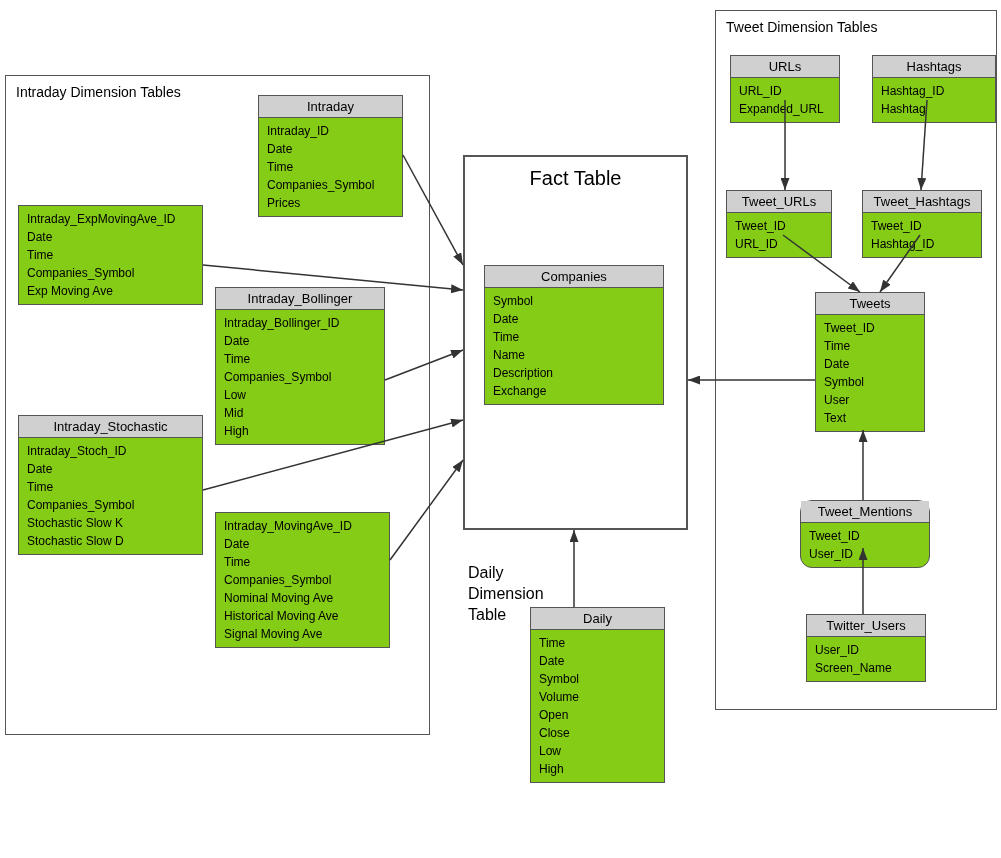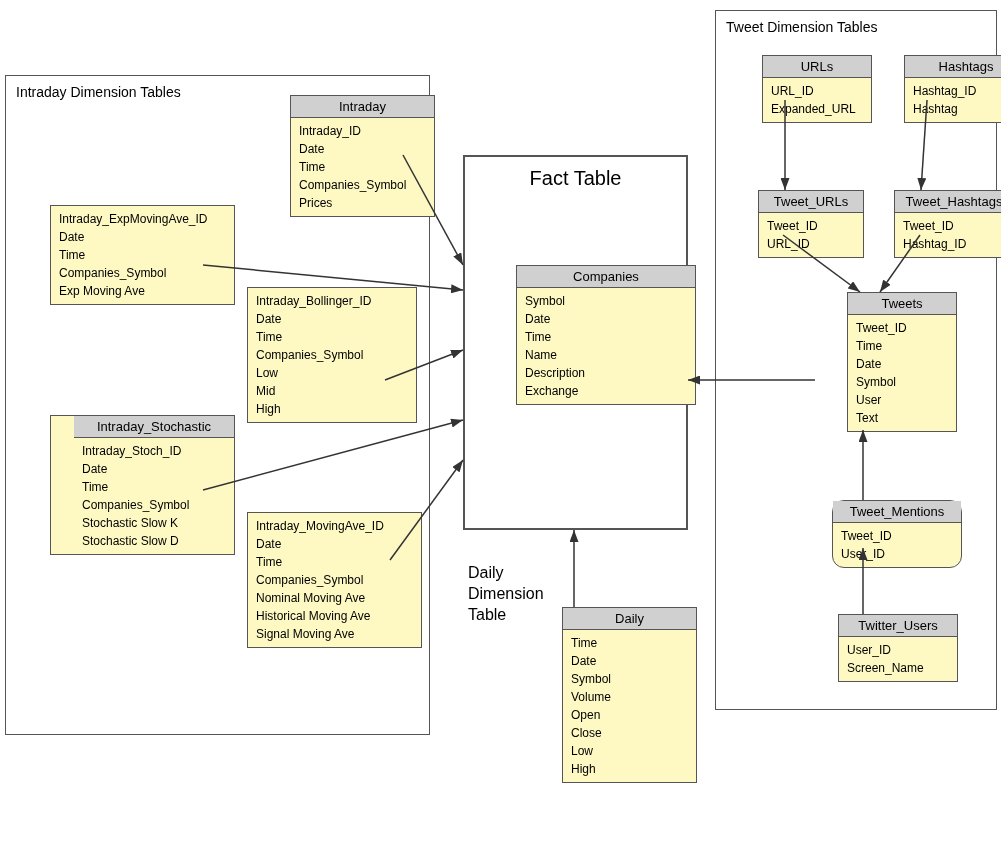--- a/index.html
+++ b/index.html
@@ -25,22 +25,21 @@
     .section-title {
       position: absolute;
       top: 8px;
       left: 10px;
       font-size: 14px;
       font-weight: normal;
     }
     .db-table {
       position: absolute;
       border: 1.5px solid #555;
-      background: #fef9c3;
-      margin-left: 32px;
+      background: #84cc16;
     }
     .db-table-header {
       background: #d0d0d0;
       border-bottom: 1.5px solid #555;
       padding: 3px 8px;
       text-align: center;
       font-weight: normal;
       font-size: 13px;
     }
     .db-table-body {
@@ -97,32 +96,33 @@
     <div class="db-table-body">
       <div class="db-table-row">Intraday_ExpMovingAve_ID</div>
       <div class="db-table-row">Date</div>
       <div class="db-table-row">Time</div>
       <div class="db-table-row">Companies_Symbol</div>
       <div class="db-table-row">Exp Moving Ave</div>
     </div>
   </div>
 
   <div class="db-table" style="left:215px; top:287px; width:170px;">
+    <div class="db-table-header">Intraday_Bollinger</div>
     <div class="db-table-body">
       <div class="db-table-row">Intraday_Bollinger_ID</div>
       <div class="db-table-row">Date</div>
       <div class="db-table-row">Time</div>
       <div class="db-table-row">Companies_Symbol</div>
       <div class="db-table-row">Low</div>
       <div class="db-table-row">Mid</div>
       <div class="db-table-row">High</div>
     </div>
   </div>
 
-  <div class="db-table" style="left:18px; top:415px; width:185px;padding-left:23px;">
+  <div class="db-table" style="left:18px; top:415px; width:185px;">
     <div class="db-table-header">Intraday_Stochastic</div>
     <div class="db-table-body">
       <div class="db-table-row">Intraday_Stoch_ID</div>
       <div class="db-table-row">Date</div>
       <div class="db-table-row">Time</div>
       <div class="db-table-row">Companies_Symbol</div>
       <div class="db-table-row">Stochastic Slow K</div>
       <div class="db-table-row">Stochastic Slow D</div>
     </div>
   </div>

